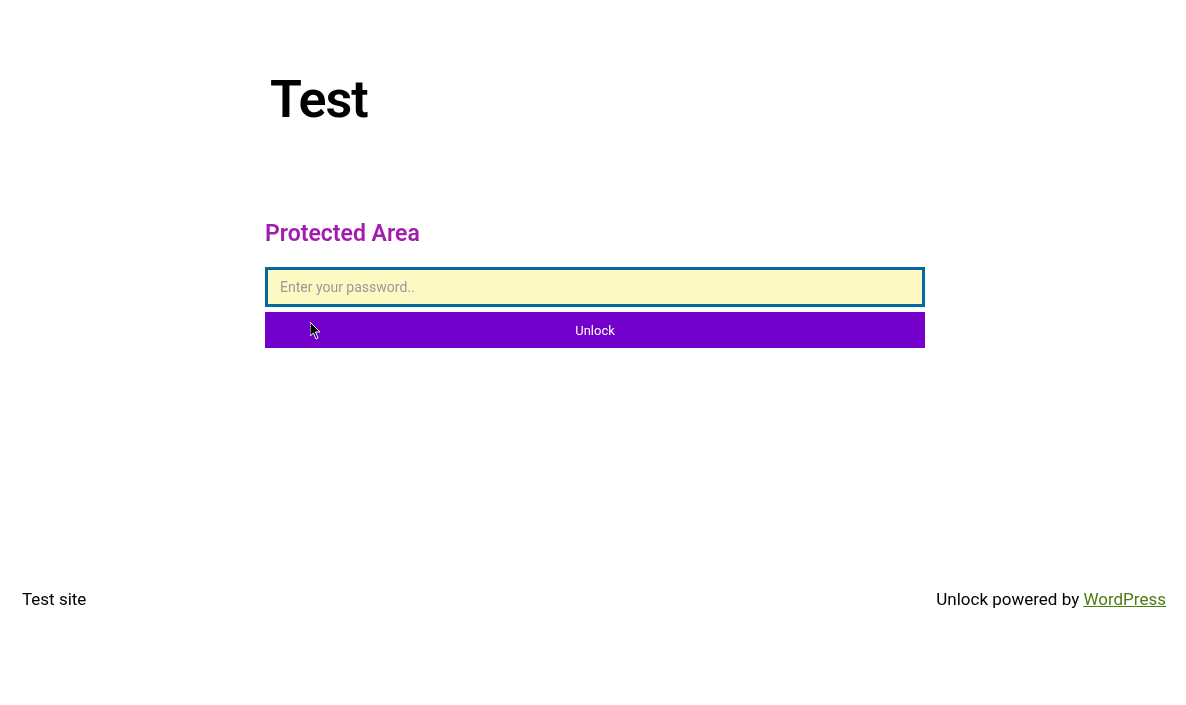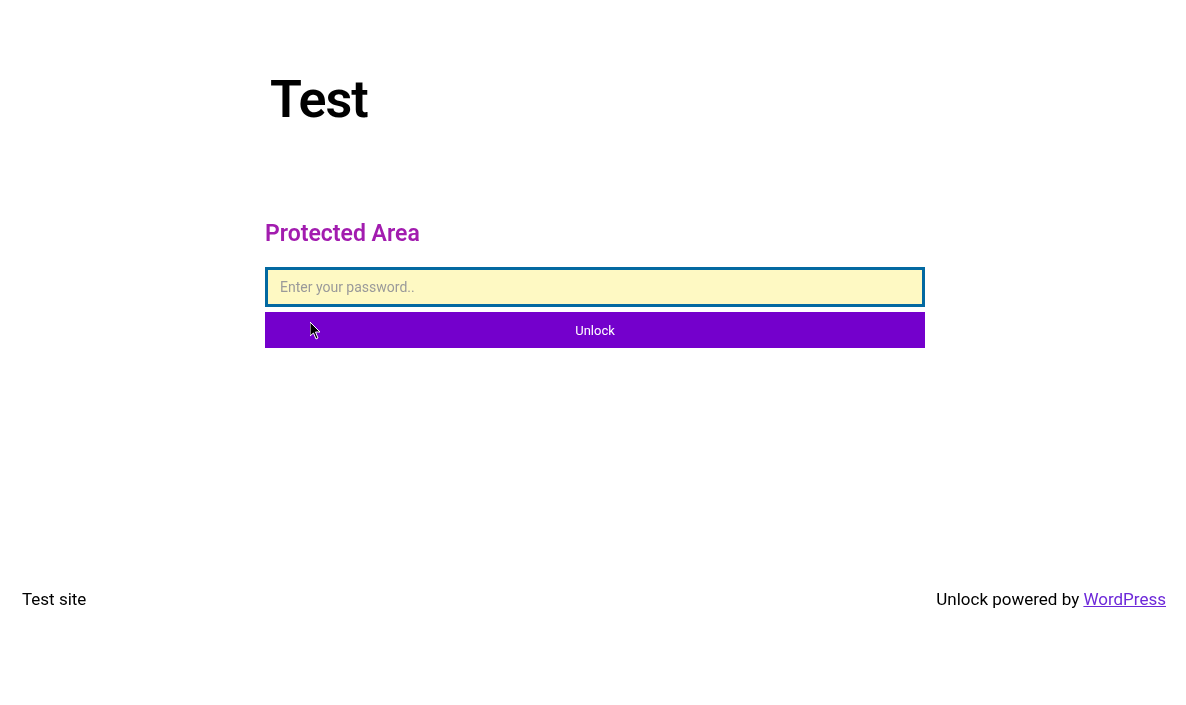--- a/index.html
+++ b/index.html
@@ -76,21 +76,21 @@
     }
     .footer-left {
       font-size: 17px;
       color: #000000;
     }
     .footer-right {
       font-size: 17px;
       color: #000000;
     }
     .footer-link {
-      color: #6d28d9;
+      color: #4d7c0f;
       text-decoration: underline;
     }
     .cursor {
       position: absolute;
       top: 322px;
       left: 310px;
       width: 12px;
       height: 18px;
       pointer-events: none;
       z-index: 1000;

